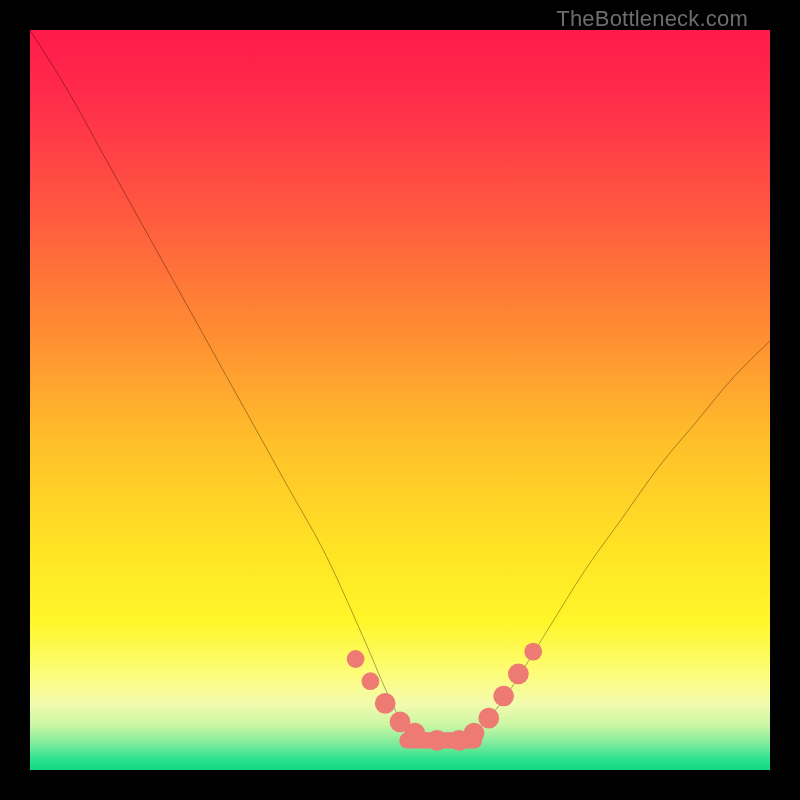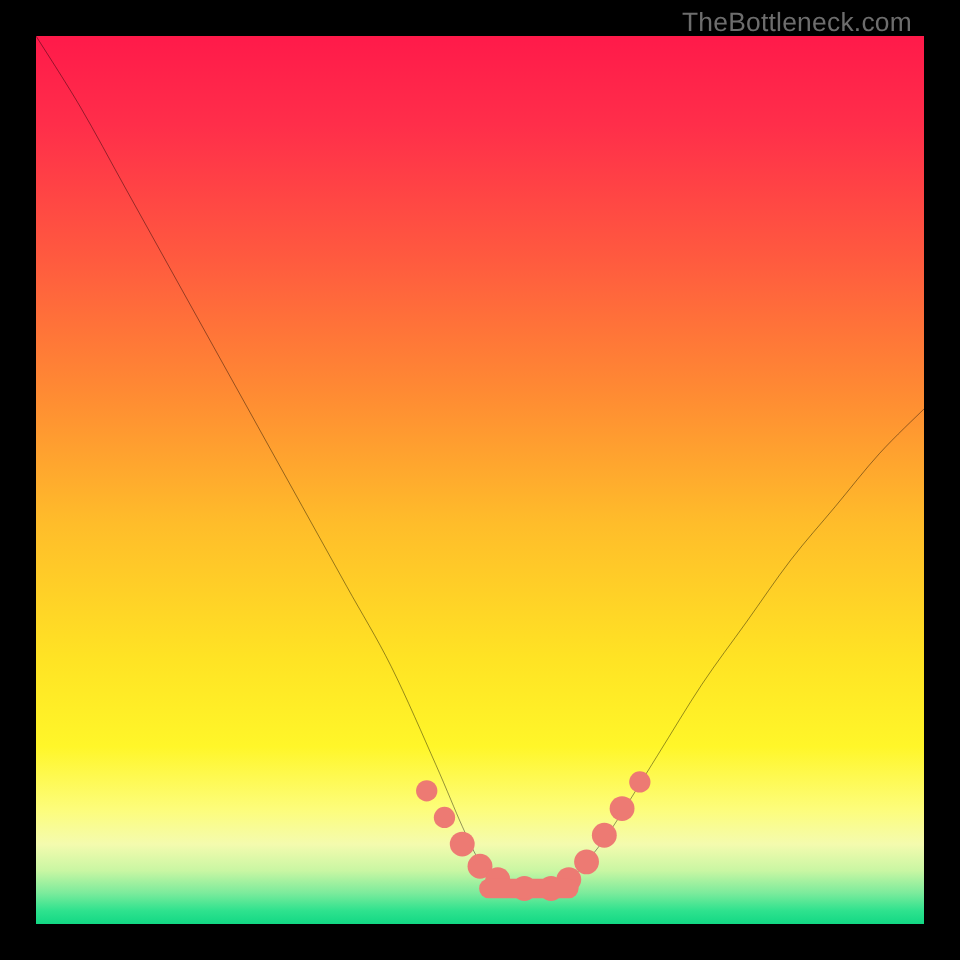--- a/index.html
+++ b/index.html
@@ -34,21 +34,21 @@
   }
   .curve-svg {
     position: absolute;
     inset: 0;
     width: 740px;
     height: 740px;
   }
   .watermark {
     position: absolute;
     top: 6px;
-    right: 40px;
+    right: 52px;
     color: #6d6d6d;
     font-size: 22px;
     letter-spacing: 0.2px;
     font-weight: 400;
   }
 </style>
 </head>
 <body>
 
 <div class="frame"></div>

